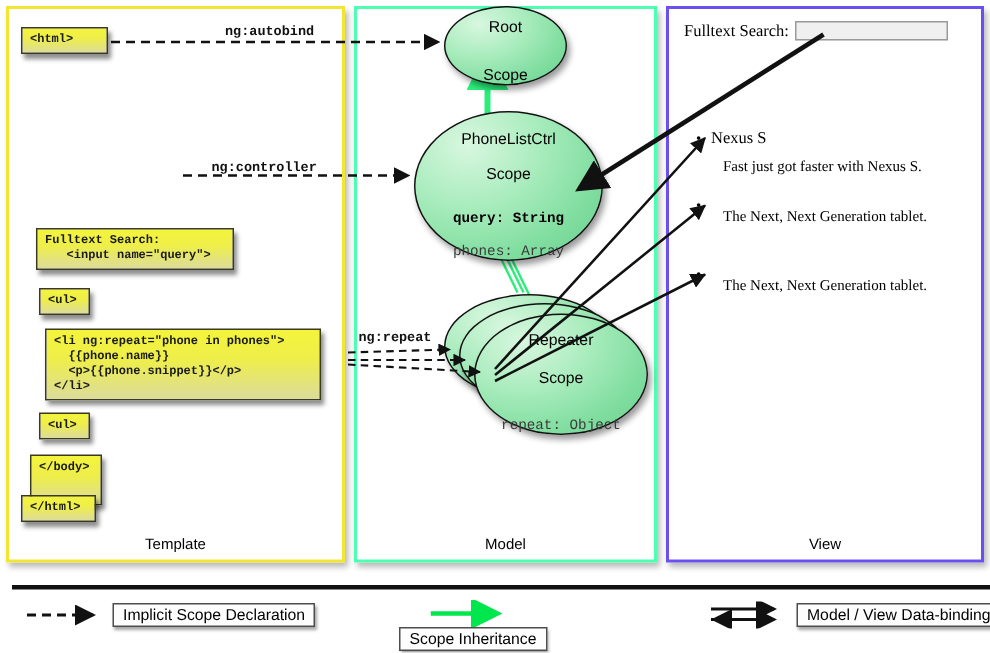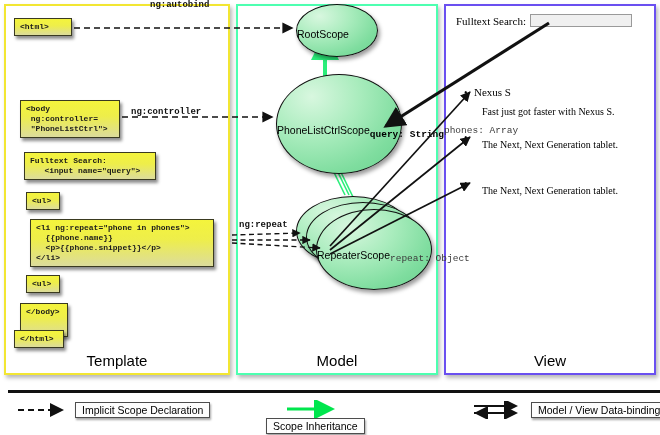--- a/index.html
+++ b/index.html
@@ -9,21 +9,21 @@
 
   
   .col{position:absolute;top:4px;height:371px;background:#ffffff;
        box-sizing:border-box;border:2px solid #000;
        box-shadow:2px 3px 4px rgba(0,0,0,.28);}
   #col-template{left:4px;width:226px;border-color:#f2e632;}
   #col-model{left:236px;width:202px;border-color:#4dffb0;}
   #col-view{left:444px;width:212px;border-color:#6a50f0;}
 
   .col-label{position:absolute;bottom:4px;left:0;width:100%;
-             text-align:center;font-size:15px;color:#000;
+             text-align:center;font-size:10px;color:#000;
              font-family:"Liberation Sans",sans-serif;}
 
   
   .codebox{position:absolute;box-sizing:border-box;
            border:1px solid #3a3a20;
            background:linear-gradient(180deg,#f4f43c 0%,#eeee4a 42%,#dcdc9c 100%);
            box-shadow:2px 3px 3px rgba(0,0,0,.45);
            font-family:"Liberation Mono",monospace;
            font-size:8px;line-height:10px;color:#1a1a1a;
            padding:3px 5px;white-space:pre;font-weight:bold;}
@@ -44,22 +44,22 @@
   .phone-name{font-size:11px;white-space:nowrap;}
   .phone-name .bullet{position:absolute;left:-10px;top:1px;font-size:10px;}
   .phone-snippet{font-size:10px;margin-top:8px;margin-left:8px;white-space:nowrap;}
 
   
   .scope{position:absolute;border-radius:50%;
          border:1.3px solid #111;
          background:radial-gradient(ellipse at 28% 22%,
                     #d8f7df 0%, #a9ecbd 38%, #7fdd9f 72%, #69d18e 100%);
          box-shadow:2px 3px 4px rgba(0,0,0,.40);
-         display:flex;flex-direction:row;align-items:center;
-         justify-content:flex-start;text-align:center;}
+         display:flex;flex-direction:column;align-items:center;
+         justify-content:space-between;text-align:center;}
   .scope .sc-title{font-family:"Liberation Sans",sans-serif;font-size:10.5px;
                    color:#000;line-height:12px;}
   .scope .sc-prop{font-family:"Liberation Mono",monospace;font-size:9.5px;
                   color:#3b3b3b;line-height:11px;white-space:nowrap;}
   .scope .sc-prop b{color:#000;font-family:Liberation Mono, monospace;}
 
   svg.ov{position:absolute;left:0;top:0;width:660px;height:435px;
          pointer-events:none;}
 
   
@@ -83,23 +83,20 @@
     <div class="col-label">Template</div>
   </div>
   <div class="col" id="col-model" style="border-color: rgb(77, 255, 176);">
     <div class="col-label">Model</div>
   </div>
   <div class="col" id="col-view" style="border-color: rgb(106, 80, 240);">
     <div class="col-label">View</div>
   </div>
 
   <div class="codebox" style="left:14px;top:18px;width:58px;height:18px;">&lt;html&gt;</div>
-  <div class="codebox" style="left:20px;top:100px;width:100px;height:38px;">&lt;body
- ng:controller=
- "PhoneListCtrl"&gt;</div>
   <div class="codebox" style="left:24px;top:152px;width:132px;height:28px;">Fulltext Search:
    &lt;input name="query"&gt;</div>
   <div class="codebox" style="left:26px;top:192px;width:34px;height:18px;">&lt;ul&gt;</div>
   <div class="codebox" style="left:30px;top:219px;width:184px;height:48px;">&lt;li ng:repeat="phone in phones"&gt;
   {{phone.name}}
   &lt;p&gt;{{phone.snippet}}&lt;/p&gt;
 &lt;/li&gt;</div>
   <div class="codebox" style="left:26px;top:275px;width:34px;height:18px;">&lt;ul&gt;</div>
   <div class="codebox" style="left:20px;top:303px;width:48px;height:34px;">&lt;/body&gt;</div>
   <div class="codebox" style="left:14px;top:330px;width:50px;height:18px;">&lt;/html&gt;</div>
@@ -193,22 +190,22 @@
     <line x1="232" y1="240" x2="310" y2="240" stroke="#111" stroke-width="1.4" stroke-dasharray="5,3.5" marker-end="url(#btipthin)"></line>
     <line x1="232" y1="243" x2="320" y2="248" stroke="#111" stroke-width="1.4" stroke-dasharray="5,3.5" marker-end="url(#btipthin)"></line>
 
     <line x1="549" y1="23" x2="386" y2="126" stroke="#111" stroke-width="3.1" marker-end="url(#btip)"></line>
 
     <line x1="330" y1="246" x2="470" y2="92" stroke="#111" stroke-width="1.7" marker-end="url(#btipthin)"></line>
     <line x1="330" y1="250" x2="470" y2="137" stroke="#111" stroke-width="1.7" marker-end="url(#btipthin)"></line>
     <line x1="330" y1="254" x2="470" y2="183" stroke="#111" stroke-width="1.7" marker-end="url(#btipthin)"></line>
   </svg>
 
-  <div class="dashlabel" style="left:150px;top:0;">ng:autobind</div>
-  <div class="dashlabel" style="left:131px;top:107px;">ng:controller</div>
+  <div class="dashlabel" style="left:150px;top:16px;">ng:autobind</div>
+  <div class="dashlabel" style="left:141px;top:107px;">ng:controller</div>
   <div class="dashlabel" style="left:239px;top:220px;">ng:repeat</div>
 
   <div id="legend">
     <div id="legend-rule"></div>
 
     <div class="lg-item" style="left:14px;">
       <div class="lg-art">
         <svg width="50" height="18">
           <defs>
               <marker id="l1" markerWidth="7" markerHeight="7" refX="6" refY="3.5" orient="auto">

